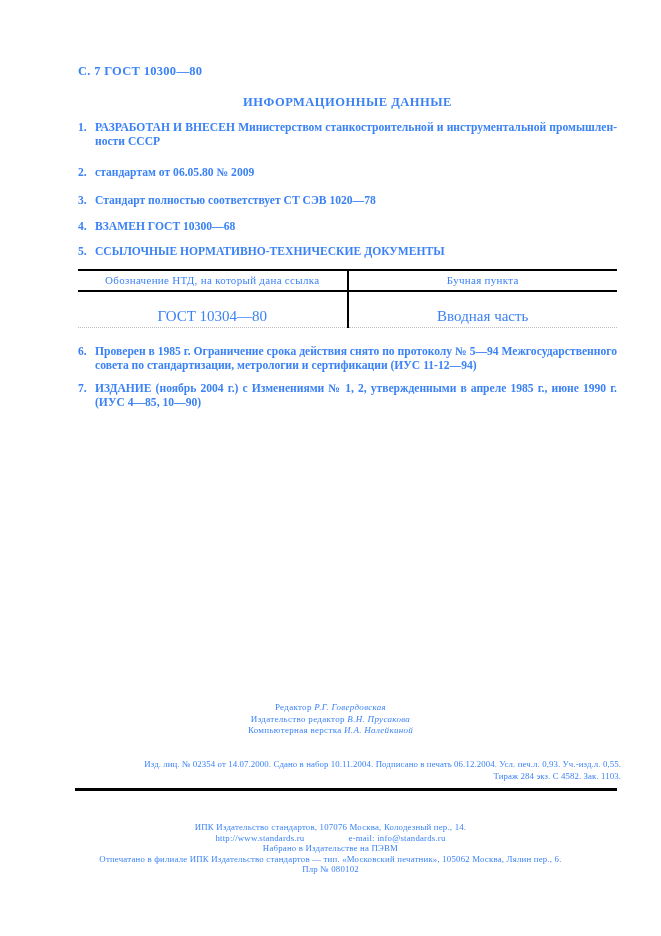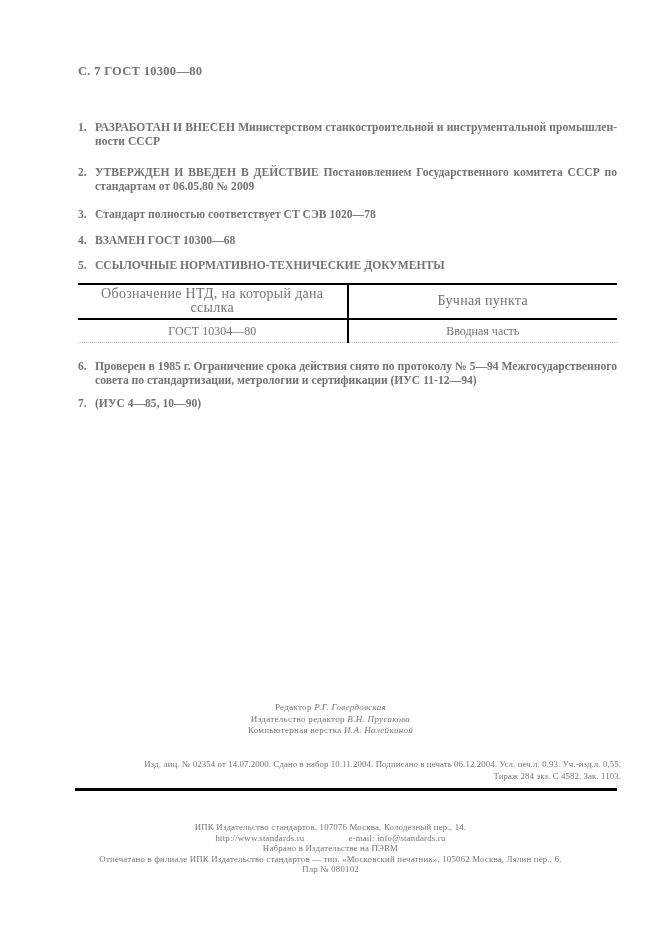--- a/index.html
+++ b/index.html
@@ -1,20 +1,20 @@
 <!DOCTYPE html>
 <html><head>
 <meta charset="utf-8">
 <style>
   html,body { margin:0; padding:0; background:#ffffff; }
   .page {
     position:relative;
     width:661px; height:936px;
     background:#ffffff;
-    color:#737373;
+    color:#3b82f6;
     font-family:"Liberation Serif", serif;
     overflow:hidden;
     text-decoration:underline;
   }
   .doc-header {
     position:absolute; top:64px; left:78px;
     font-weight:bold; font-size:12.5px; letter-spacing:0.3px;
   }
   .doc-title {
     position:absolute; top:95px; left:78px; width:539px;
@@ -35,25 +35,25 @@
   .item.m7 { margin-top:9px; }
 
   table.ref-table {
     width:100%; margin-top:10px;
     border-collapse:collapse;
     font-weight:normal;
   }
   .ref-table th {
     border-top:2.5px solid #000;
     border-bottom:2px solid #000;
-    font-weight:normal; font-size:14px; letter-spacing:0.3px;
+    font-weight:normal; font-size:11px; letter-spacing:0.3px;
     padding:2px 4px 3px; text-align:center;
   }
   .ref-table td {
-    font-size:12px; padding:4px 4px 4px; text-align:center;
+    font-size:15px; padding:17px 4px 4px; text-align:center;
     border-bottom:1px dotted #bdbdbd;
   }
   .ref-table th:first-child, .ref-table td:first-child {
     border-right:2.5px solid #000; width:50%;
   }
 
   .credits {
     position:absolute; top:702px; left:0; width:661px;
     text-align:center; font-size:9px; line-height:11.7px; letter-spacing:0.3px;
   }
@@ -75,32 +75,32 @@
   }
   .contacts { display:flex; justify-content:center; gap:44px; }
 </style>
 </head>
 <body>
 
 <div class="page">
 
   <div class="doc-header">С. 7 ГОСТ 10300—80</div>
 
+  <div class="doc-title">ИНФОРМАЦИОННЫЕ ДАННЫЕ</div>
 
   <div class="items">
 
     <div class="item m1">
       <span class="num">1.</span>
       <div class="line just">РАЗРАБОТАН И ВНЕСЕН Министерством станкостроительной и инструментальной промышлен-</div>
       <div class="line">ности СССР</div>
     </div>
 
     <div class="item m2">
       <span class="num">2.</span>
-      <div class="line just">УТВЕРЖДЕН И ВВЕДЕН В ДЕЙСТВИЕ Постановлением Государственного комитета СССР по</div>
       <div class="line">стандартам от 06.05.80 № 2009</div>
     </div>
 
     <div class="item m3">
       <span class="num">3.</span>
       <div class="line">Стандарт полностью соответствует СТ СЭВ 1020—78</div>
     </div>
 
     <div class="item m4">
       <span class="num">4.</span>
@@ -128,20 +128,21 @@
     </table>
 
     <div class="item m6">
       <span class="num">6.</span>
       <div class="line just">Проверен в 1985 г. Ограничение срока действия снято по протоколу № 5—94 Межгосударственного</div>
       <div class="line">совета по стандартизации, метрологии и сертификации (ИУС 11-12—94)</div>
     </div>
 
     <div class="item m7">
       <span class="num">7.</span>
+      <div class="line just">ИЗДАНИЕ (ноябрь 2004 г.) с Изменениями № 1, 2, утвержденными в апреле 1985 г., июне 1990 г.</div>
       <div class="line">(ИУС 4—85, 10—90)</div>
     </div>
 
   </div>
 
   <div class="credits">
     <div class="credit"><span>Редактор</span> <span class="name">Р.Г. Говердовская</span></div>
     <div class="credit"><span>Издательство редактор</span> <span class="name">В.Н. Прусакова</span></div>
     <div class="credit"><span>Компьютерная верстка</span> <span class="name">И.А. Налейкиной</span></div>
   </div>

